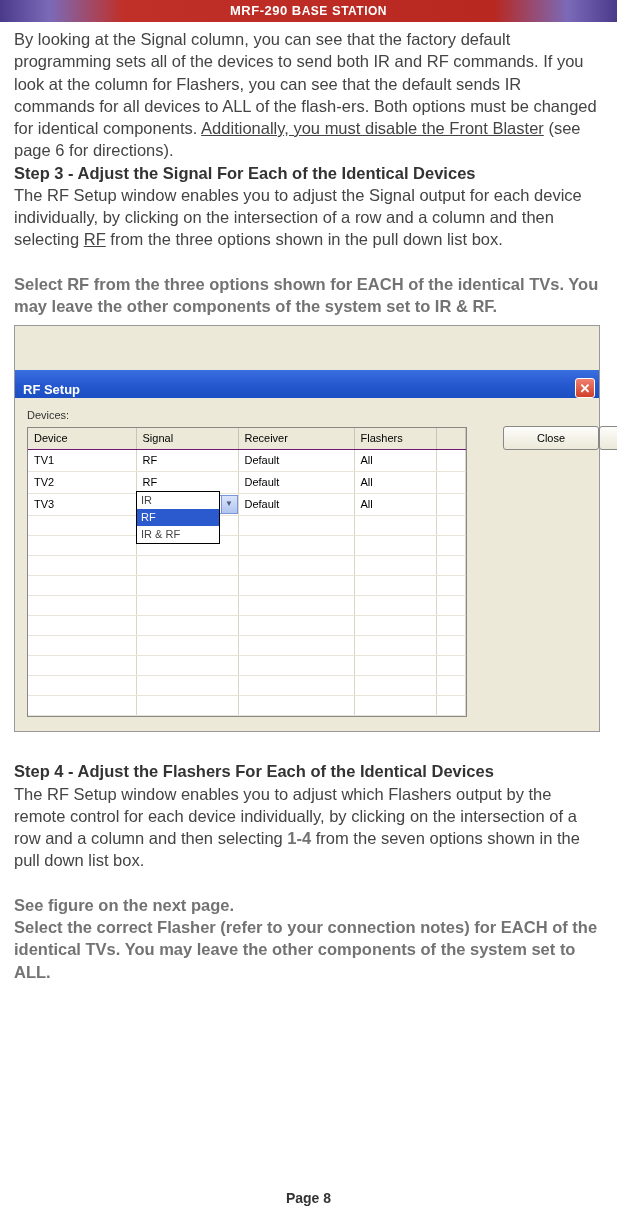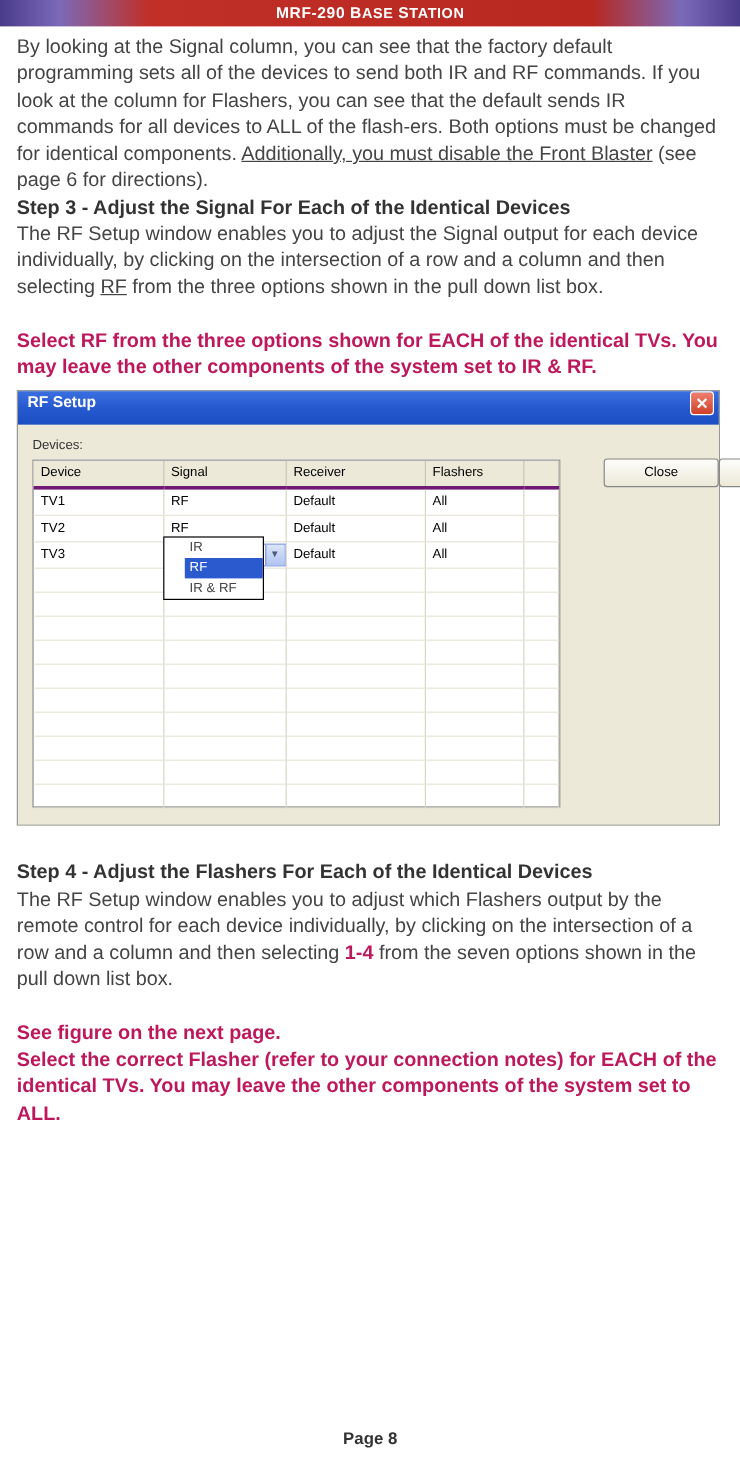--- a/index.html
+++ b/index.html
@@ -24,38 +24,39 @@
   .header-bar .smallcaps { font-variant: small-caps; font-size: 12px; }
   .content {
     padding: 6px 14px 0 14px;
     font-size: 16.5px;
     line-height: 1.35;
     color: #444;
   }
   .content p { margin-bottom: 0; }
   .para-block { margin-bottom: 22px; }
   .udl { text-decoration: underline; }
-  .bold { font-weight: bold; color: #be185d; }
+  .bold { font-weight: bold; color: #737373; }
   .step-head { font-weight: bold; color: #333; }
   .screenshot {
     margin: 8px 0 28px 0;
     width: 586px;
     border: 1px solid #999;
     font-family: "Tahoma", sans-serif;
     background: #ece9d8;
   }
   .titlebar {
     height: 28px;
     background: linear-gradient(180deg, #3a6fe0 0%, #2659cf 50%, #1a4ec2 100%);
     display: flex;
-    align-items: flex-start;
+    align-items: flex-end;
     padding: 0 4px 0 8px;
     color: #fff;
     font-size: 13px;
     font-weight: bold;
+    margin-top: 44px;
   }
   .titlebar .spacer { flex: 1; }
   .closebtn {
     width: 20px; height: 20px;
     background: linear-gradient(180deg, #f08070, #d04028);
     border: 1px solid #fff;
     border-radius: 3px;
     display: flex; align-items: center; justify-content: center;
     font-size: 13px; font-weight: bold; color: #fff;
     font-family: sans-serif;
@@ -73,21 +74,21 @@
     background: #fff;
     border: 1px solid #888;
     width: 440px;
     height: 290px;
     position: relative;
   }
   .grid table { width: 100%; border-collapse: collapse; font-size: 11px; color: #000; }
   .grid th {
     background: #ece9d8;
     border-right: 1px solid #c8c4b8;
-    border-bottom: 3px solid #701a75;
+    border-bottom: 1px solid #701a75;
     font-weight: normal;
     text-align: left;
     padding: 3px 6px;
     height: 20px;
   }
   .grid td {
     border-right: 1px solid #d8d4c8;
     border-bottom: 1px solid #e8e4d8;
     padding: 3px 6px;
     height: 20px;
@@ -114,21 +115,20 @@
   }
   .dropdown-list {
     position: absolute;
     top: 63px;
     left: 108px;
     width: 84px;
     border: 1px solid #000;
     background: #fff;
     font-size: 11px;
     z-index: 5;
-    padding-left: 17px;
   }
   .dropdown-list div { padding: 1px 4px; }
   .dropdown-list .sel { background: #2a5acd; color: #fff; }
   .side-buttons {
     flex: 1;
     display: flex;
     flex-direction: row;
     justify-content: space-between;
     height: 290px;
     padding-top: 18px;

